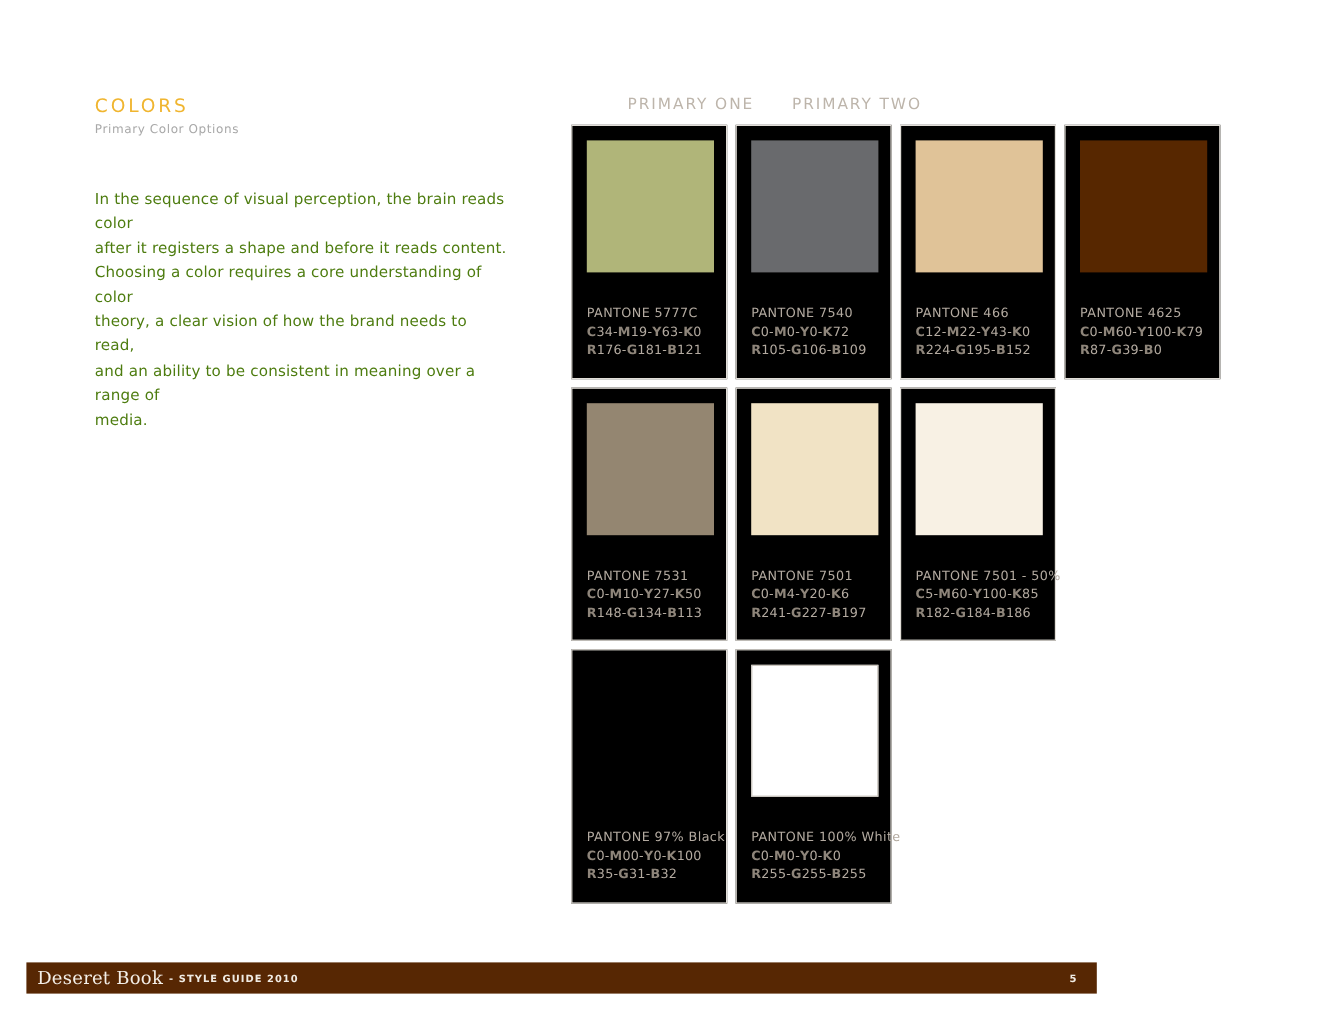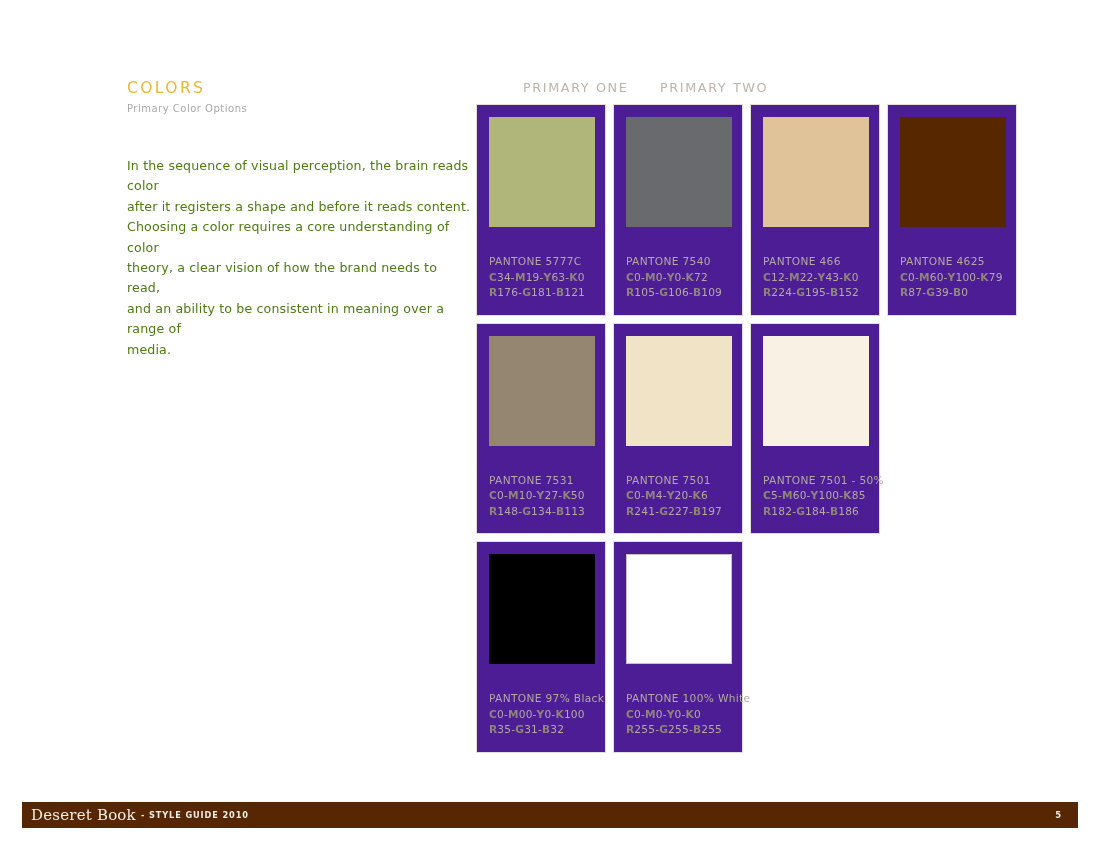--- a/index.html
+++ b/index.html
@@ -14,21 +14,20 @@
     overflow: hidden;
     position: relative;
   }
 
   
   .left-col {
     position: absolute;
     left: 79px;
     top: 80px;
     width: 345px;
-    margin-left: 48px;
   }
   .section-title {
     font-size: 15.5px;
     letter-spacing: 2.4px;
     color: #f0b52f;
     font-weight: 400;
     margin: 0 0 6px 0;
     line-height: 1.1;
   }
   .section-subtitle {
@@ -77,21 +76,21 @@
   }
   .swatch-row {
     display: flex;
     gap: 7px;
     margin-bottom: 7px;
   }
   .card {
     width: 130px;
     box-sizing: border-box;
     border: 1px solid #e2ded8;
-    background: #4c1d95;
+    background: #000000;
     padding: 12px 12px 14px 12px;
   }
   .chip {
     width: 106px;
     height: 110px;
     box-sizing: border-box;
   }
   .chip.outlined {
     border: 1px solid #c9c4bc;
   }
@@ -117,21 +116,21 @@
   .meta .rgb b {
     color: #8e857a;
     font-weight: 700;
   }
 
   
   .footer-bar {
     position: absolute;
     left: 22px;
     top: 802px;
-    width: 1056px;
+    width: 892px;
     height: 26px;
     background: #572703;
     display: flex;
     align-items: center;
   }
   .footer-brand {
     margin-left: 9px;
     color: #f4efe8;
     font-family: "DejaVu Serif", "Liberation Serif", serif;
     font-size: 15px;

